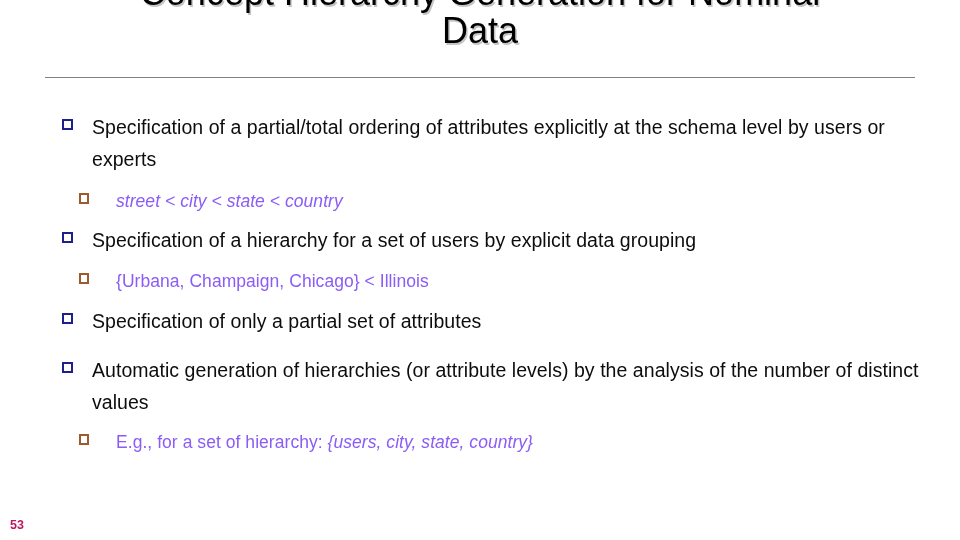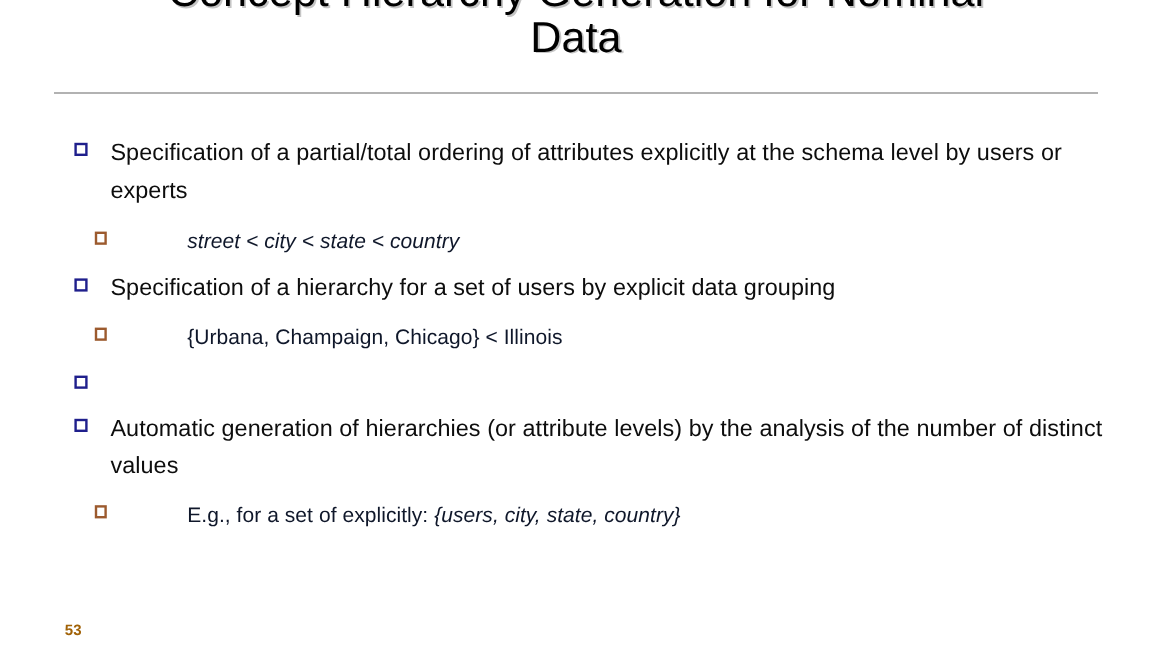--- a/index.html
+++ b/index.html
@@ -116,24 +116,23 @@
     margin-right: 26px;
   }
   .lvl2 .marker .sq {
     width: 10px;
     height: 11px;
     border: 2px solid #9c5a2e;
   }
   .lvl2 .text {
     font-size: 17.5px;
     line-height: 29px;
-    color: #0f172a;
+    color: #8b5cf6;
     font-weight: 400;
     letter-spacing: 0.05px;
-    margin-left: 40px;
   }
 
   
   .gap-a { height: 12px; }
   .gap-b { height: 9px; }
   .gap-c { height: 10px; }
   .gap-d { height: 10px; }
   .gap-e { height: 8px; }
   .gap-f { height: 10px; }
   .gap-g { height: 10px; }
@@ -142,23 +141,22 @@
     font-style: italic;
   }
 
   
   .slide-number {
     position: absolute;
     left: 10px;
     top: 518px;
     font-size: 12.5px;
     font-weight: 700;
-    color: #a16207;
+    color: #be185d;
     font-family: "Liberation Sans", sans-serif;
-    margin-left: 44px;
   }
 </style>
 </head>
 <body>
 
 <div class="slide">
 
   <div class="title-block">
     <div class="title-line">Concept Hierarchy Generation for Nominal</div>
     <div class="title-line">Data</div>
@@ -201,40 +199,41 @@
         </span>
       <span class="text">{Urbana, Champaign, Chicago} &lt; Illinois</span>
     </div>
 
     <div class="gap-d"></div>
 
     <div class="bullet-row lvl1">
       <span class="marker">
           <span class="sq"></span>
         </span>
+      <span class="text">Specification of only a partial set of attributes</span>
     </div>
 
     <div class="gap-e"></div>
 
 
     <div class="gap-f"></div>
 
     <div class="bullet-row lvl1">
       <span class="marker">
           <span class="sq"></span>
         </span>
       <span class="text">Automatic generation of hierarchies (or attribute levels) by the analysis of the number of distinct values</span>
     </div>
 
     <div class="gap-g"></div>
 
     <div class="bullet-row lvl2">
       <span class="marker">
           <span class="sq"></span>
         </span>
-      <span class="text"><span>E.g., for a set of explicitly: </span><em class="it">{users, city, state, country}</em><span></span></span>
+      <span class="text"><span>E.g., for a set of hierarchy: </span><em class="it">{users, city, state, country}</em><span></span></span>
     </div>
 
   </div>
 
   <div class="slide-number">53</div>
 
 </div>
 
 </body></html>

